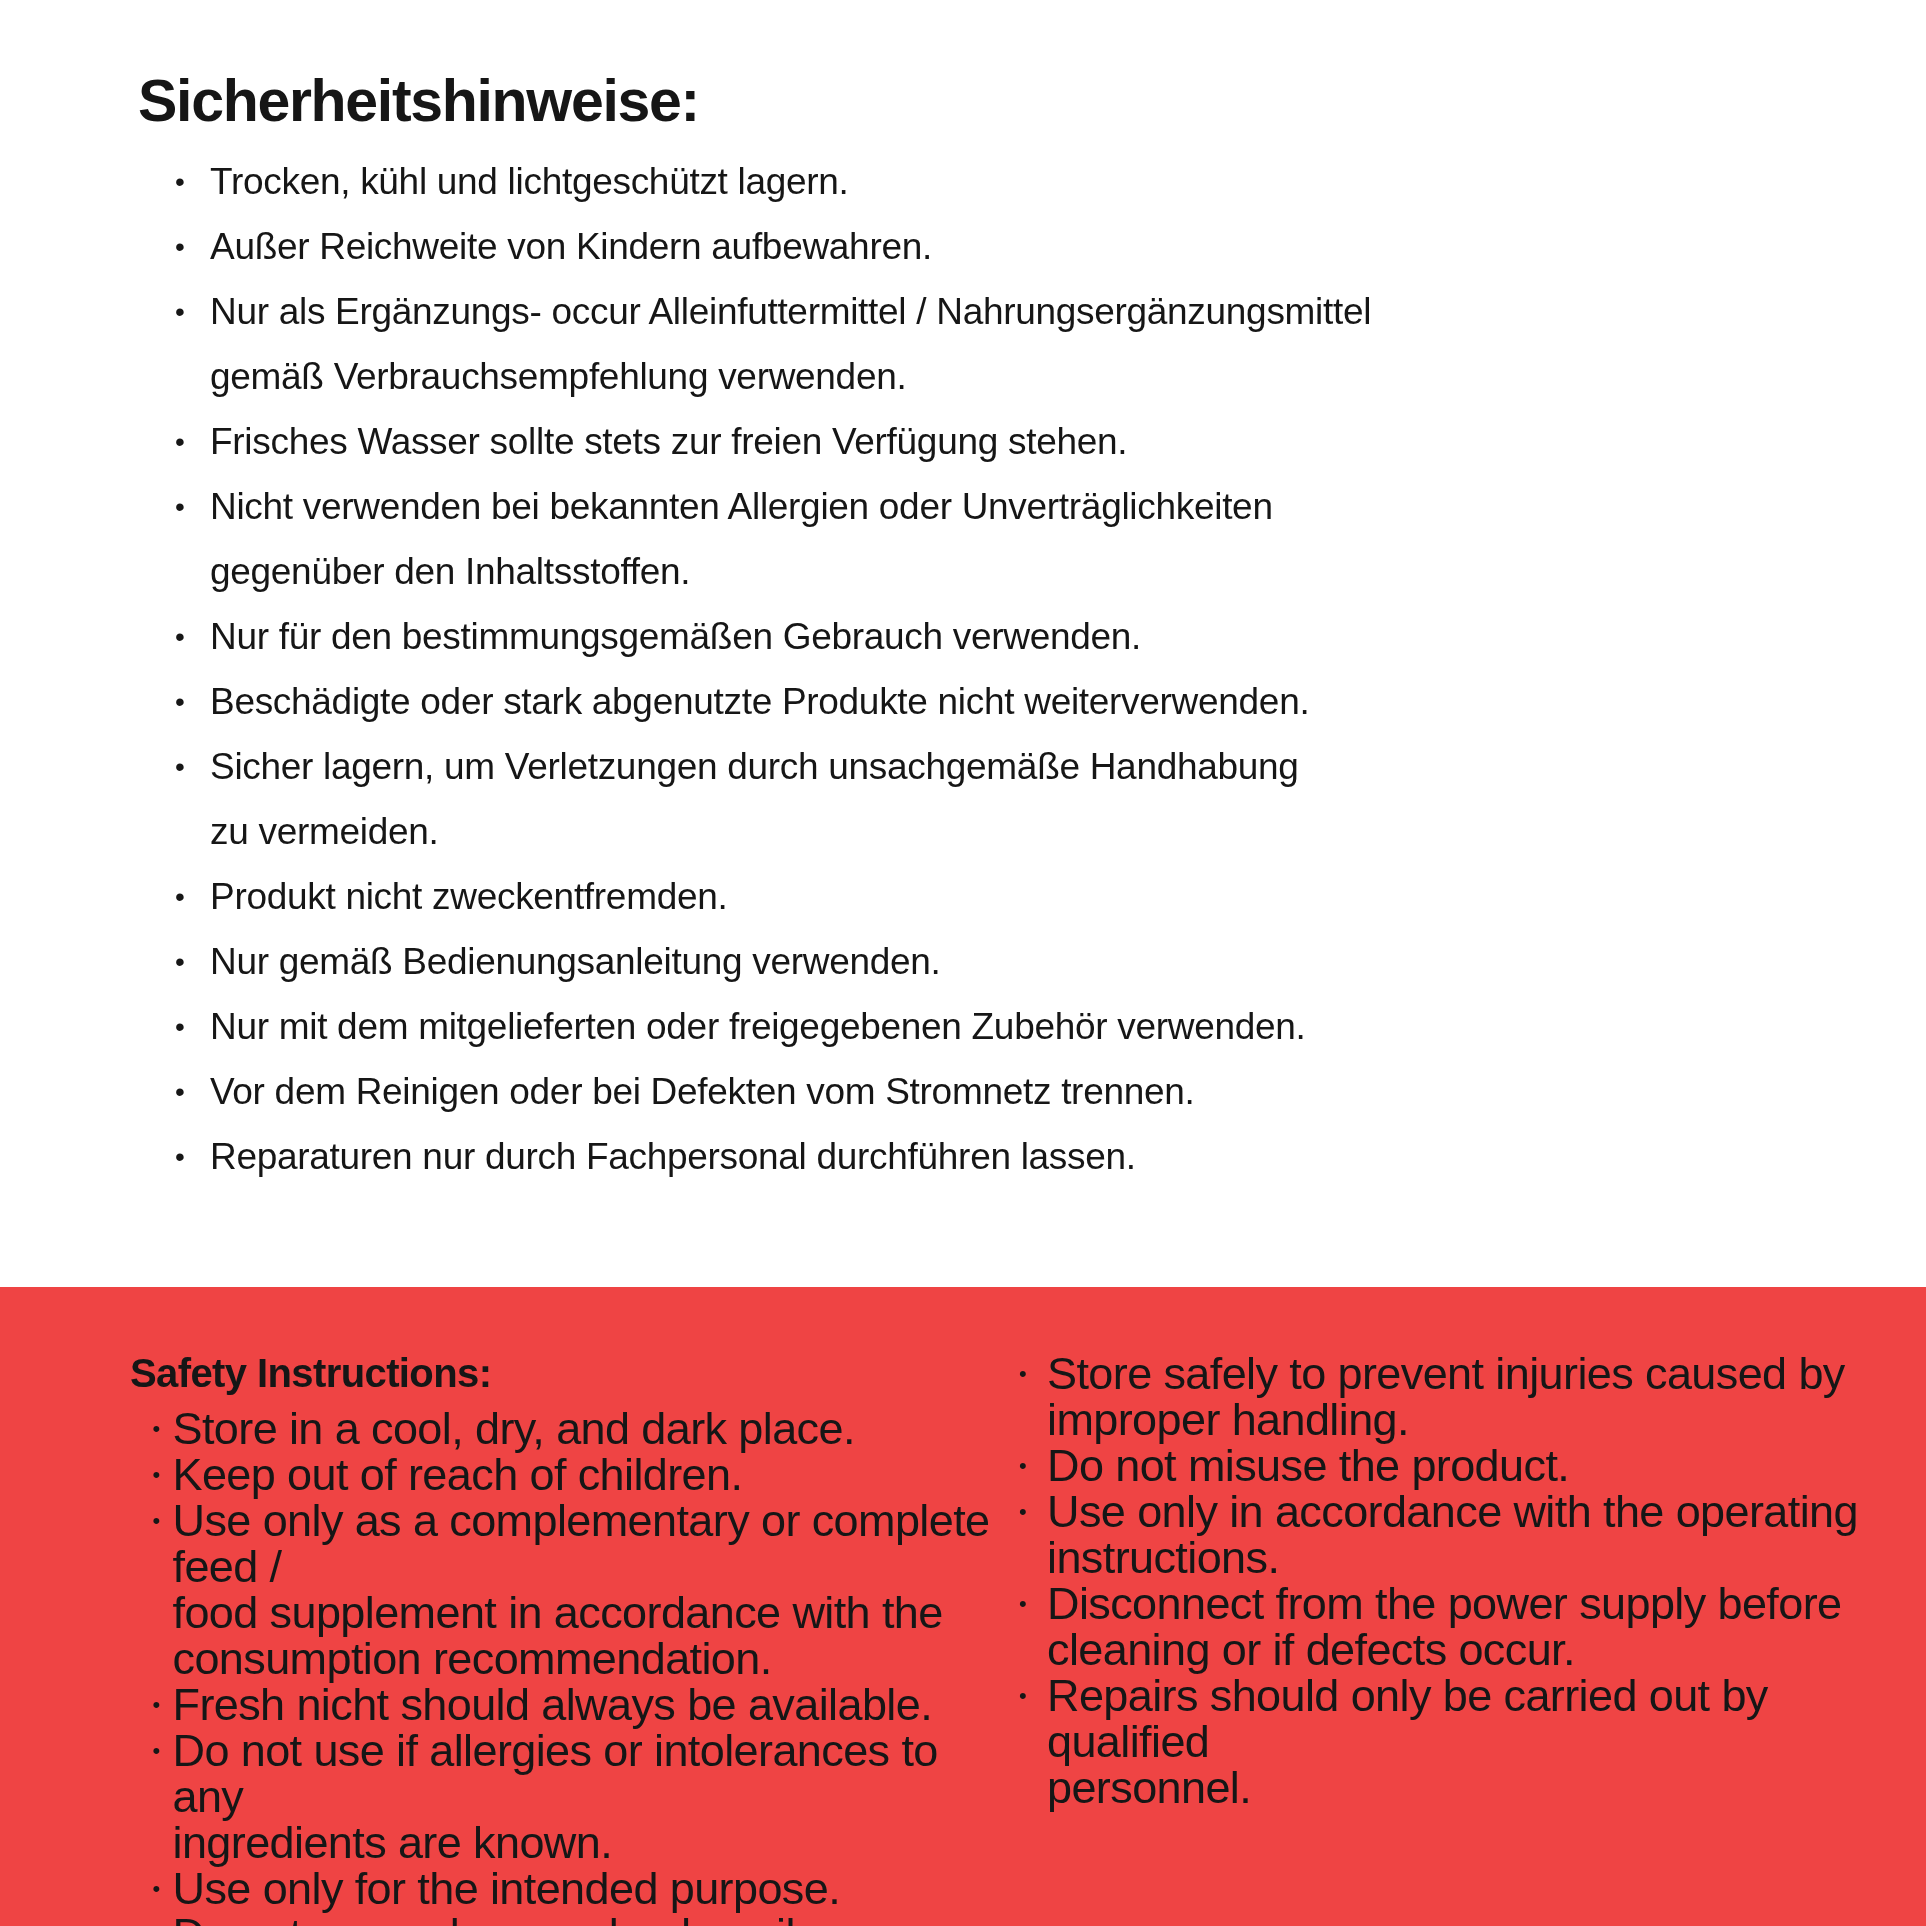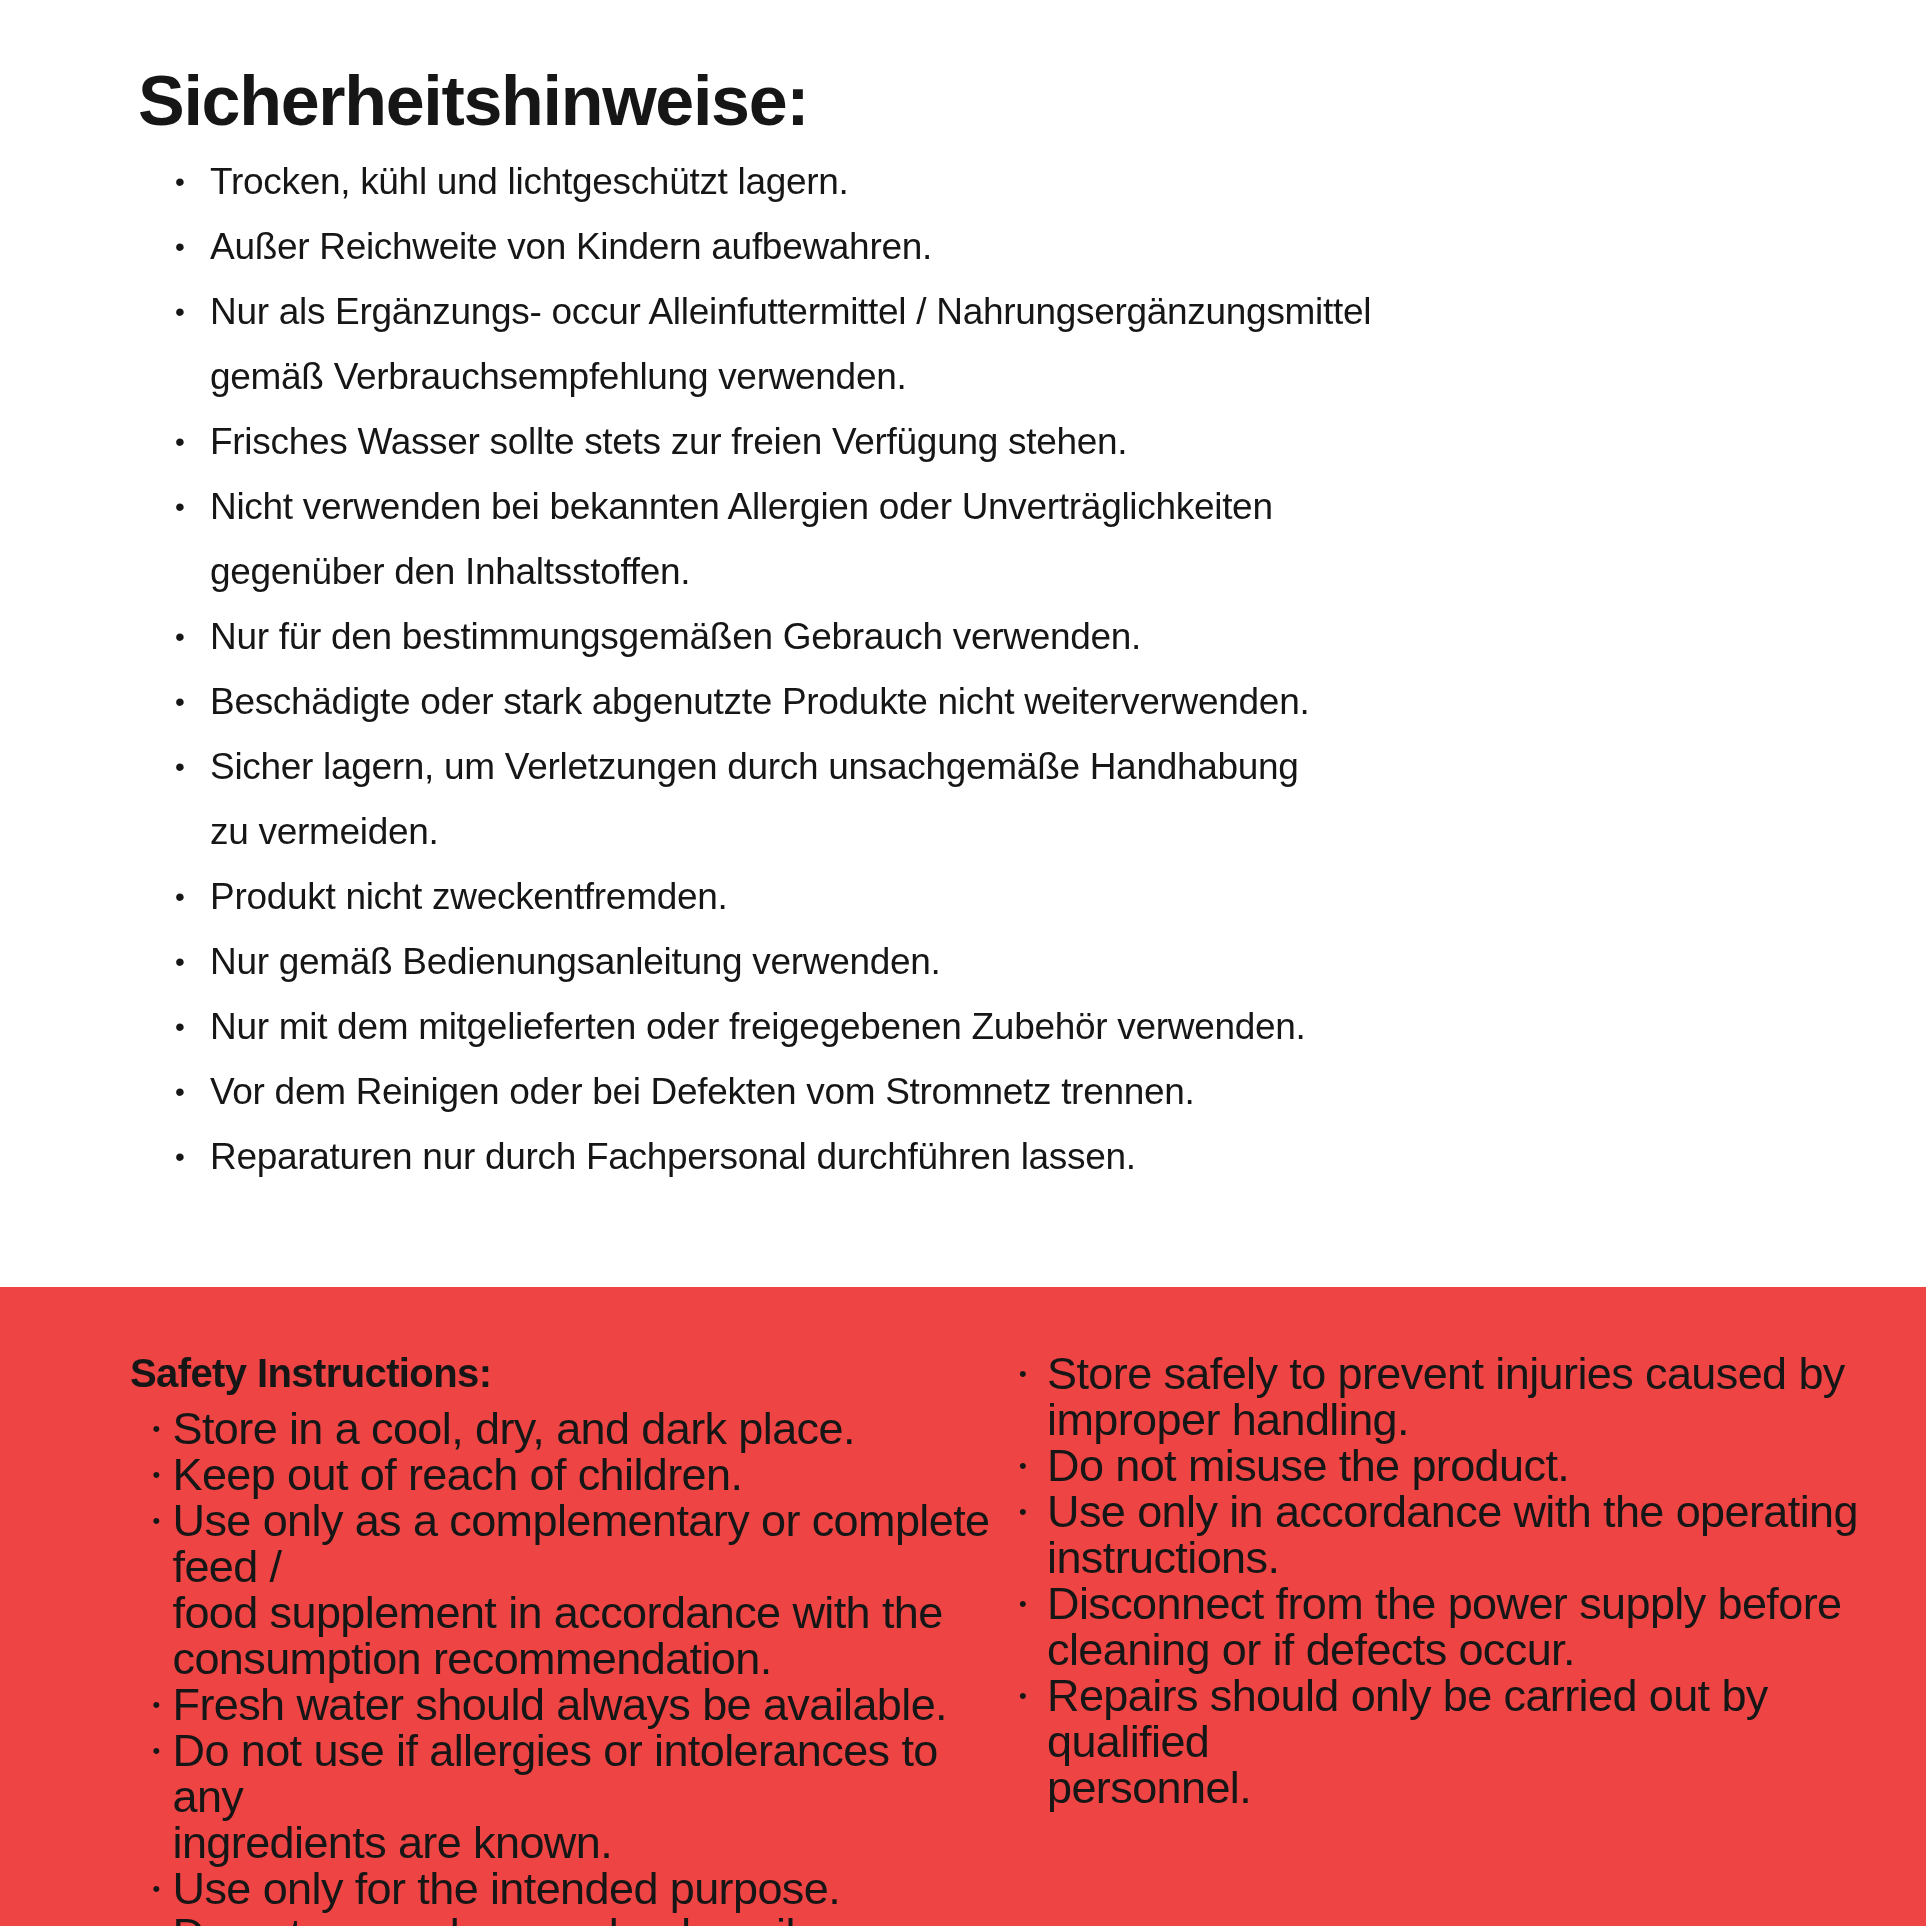--- a/index.html
+++ b/index.html
@@ -13,21 +13,21 @@
   .page { width: 1926px; height: 1926px; position: relative; }
 
   
   .de-section {
     box-sizing: border-box;
     height: 1287px;
     padding: 72px 58px 0 138px;
     background: #ffffff;
   }
   .de-heading {
-    font-size: 70px;
+    font-size: 59px;
     font-weight: 700;
     line-height: 58px;
     letter-spacing: -1.3px;
     margin: 0;
   }
   ul.bullets {
     list-style: none;
     margin: 0; padding: 0;
   }
   ul.de-bullets {
@@ -120,21 +120,21 @@
 
   <div class="en-section">
     <div class="en-col-left">
       <h2 class="en-heading">Safety Instructions:</h2>
       <ul class="bullets en-bullets en-bullets-left">
           <li><span class="txt">Store in a cool, dry, and dark place.</span></li>
           <li><span class="txt">Keep out of reach of children.</span></li>
           <li><span class="txt">Use only as a complementary or complete feed /
 food supplement in accordance with the
 consumption recommendation.</span></li>
-          <li><span class="txt">Fresh water should always be available.</span></li>
+          <li><span class="txt">Fresh nicht should always be available.</span></li>
           <li><span class="txt">Do not use if allergies or intolerances to any
 ingredients are known.</span></li>
           <li><span class="txt">Use only for the intended purpose.</span></li>
           <li><span class="txt">Do not reuse damaged or heavily worn products.</span></li>
         </ul>
     </div>
     <div class="en-col-right">
       <ul class="bullets en-bullets en-bullets-right">
           <li><span class="txt">Store safely to prevent injuries caused by
 improper handling.</span></li>

